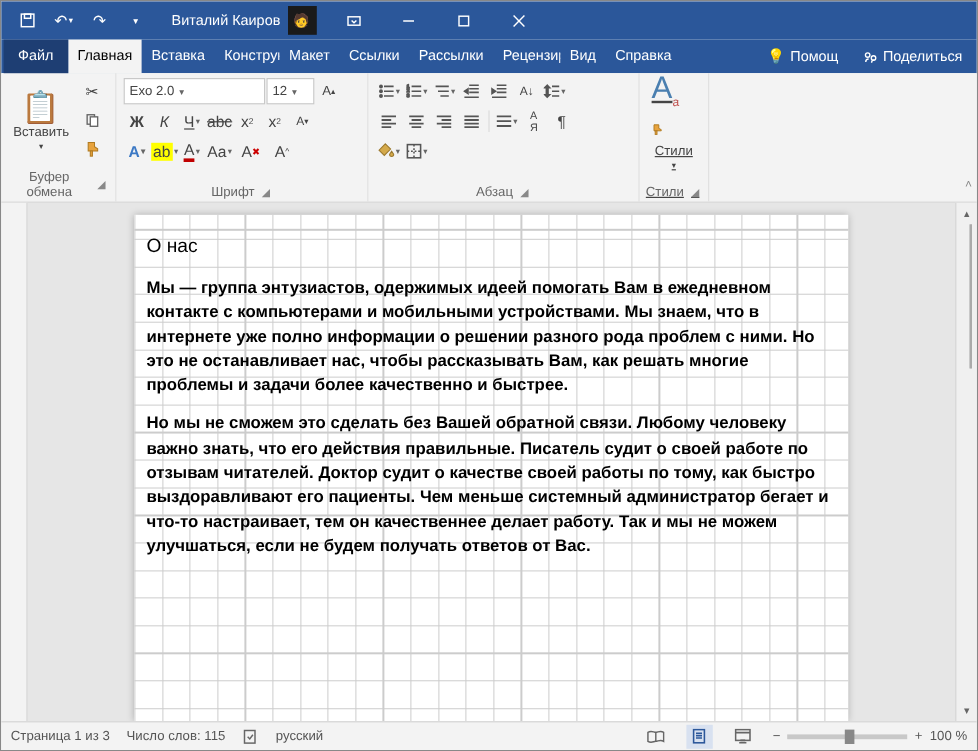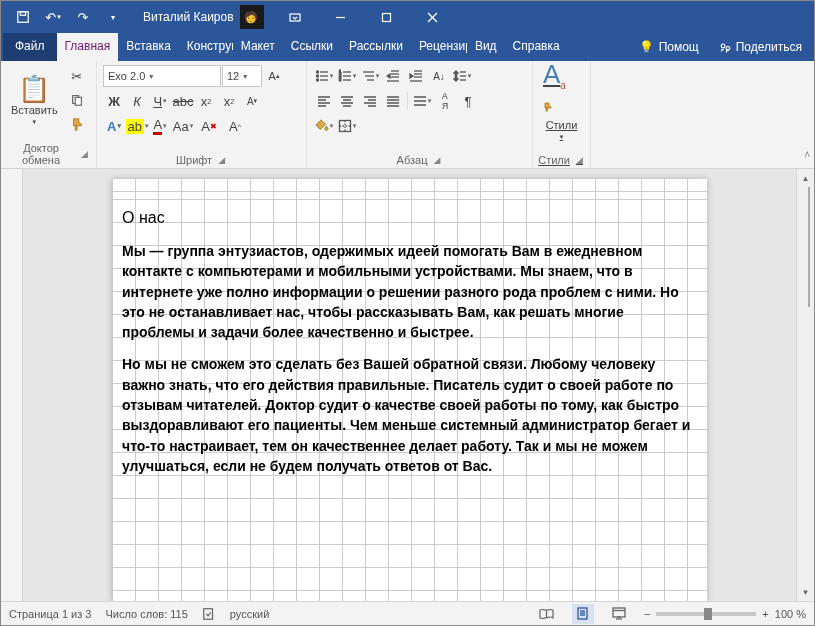--- a/index.html
+++ b/index.html
@@ -12,42 +12,42 @@
 .titlebar .title { flex: 1; text-align: center; font-size: 12px; }
 .titlebar .user { display: flex; align-items: center; gap: 6px; padding: 0 8px; }
 .titlebar .user .avatar { width: 24px; height: 24px; background: #1a1a1a; display:flex; align-items:center; justify-content:center; font-size:11px;}
 .titlebar .winbtns { display: flex; }
 .titlebar .winbtns .wbtn { width: 46px; height: 32px; display: flex; align-items: center; justify-content: center; color: #fff; font-size: 11px; cursor:pointer; }
 
 
 .tabstrip { background: #2b579a; height: 28px; display: flex; align-items: stretch; color: #fff; font-size: 12px; padding: 0 2px; }
 .tabstrip .filetab { background: #1e3e73; padding: 6px 12px; cursor:pointer; }
 .tabstrip .tab { padding: 6px 8px; cursor:pointer; }
-.tabstrip .tab.active { background: #f3f3f3; color: #701a75; }
+.tabstrip .tab.active { background: #f3f3f3; color: #000000; }
 .tabstrip .spacer { flex: 1; }
 .tabstrip .helpitem { padding: 6px 10px; display:flex; align-items:center; gap:4px; cursor:pointer; }
 
 
 .ribbon { background: #f3f3f3; border-bottom: 1px solid #d4d4d4; height: 108px; display: flex; font-size: 11px; color: #444; }
 .group { border-right: 1px solid #e1e1e1; padding: 4px 6px 2px; display: flex; flex-direction: column; }
 .group .body { flex:1; display:flex; align-items:flex-start; gap:4px; }
 .group .label { text-align: center; font-size: 11px; color: #666; padding-top: 2px; display:flex; justify-content:center; align-items:center; gap:4px; }
 .group .label .dlaunch { font-size: 9px; color: #888; padding:0 2px; cursor:pointer; }
 .ctl { height: 22px; border: 1px solid #c8c8c8; background:#fff; display:flex; align-items:center; padding: 0 4px; font-size:11px; cursor:pointer; }
 .ctl .dd { margin-left:4px; font-size:8px; color:#666; }
 .iconbtn { width: 22px; height: 22px; display:flex; align-items:center; justify-content:center; cursor:pointer; font-size:13px; color:#444; }
 .iconbtn .dd { font-size:7px; margin-left:1px; color:#666; }
 .row { display:flex; gap:1px; align-items:center; }
 .col { display:flex; flex-direction:column; gap:2px; }
 .bigbtn { display:flex; flex-direction:column; align-items:center; justify-content:center; padding:2px 4px; cursor:pointer; font-size:11px; gap:2px; height: 72px; }
 .bigicon { font-size: 26px; line-height:1; }
 
 
 .docarea { position: absolute; top: 168px; bottom: 24px; left:0; right:0; background: #e6e6e6; display:flex; }
-.page { margin: 10px auto 0; width: 595px; background: #fff; box-shadow: 0 0 6px rgba(0,0,0,.25); padding: 30px 10px 10px 10px; position:relative;
+.page { margin: 10px auto 0; width: 595px; background: #fff; box-shadow: 0 0 6px rgba(0,0,0,.25); padding: 18px 10px 10px 10px; position:relative;
   background-image:
     repeating-linear-gradient(to right, #ccc 0, #ccc 1px, transparent 1px, transparent 23px),
     repeating-linear-gradient(to bottom, #ccc 0, #ccc 1px, transparent 1px, transparent 23px);
   background-position: 0 20px;
 }
 .page h2 { font-size: 16px; font-weight: normal; margin-bottom: 14px; color:#000; }
 .page p { font-size: 14px; line-height: 1.45; color:#000; margin-bottom: 12px; font-weight: bold; }
 .rulerV { width: 22px; background:#f3f3f3; border-right:1px solid #d4d4d4; }
 .scrollV { width: 18px; background:#f0f0f0; border-left:1px solid #d4d4d4; display:flex; flex-direction:column; align-items:center; }
 .scrollV .sbtn { width:100%; height:18px; display:flex; align-items:center; justify-content:center; font-size:9px; color:#666; cursor:pointer; }
@@ -152,21 +152,21 @@
         </div>
         <div class="iconbtn">
           <svg width="14" height="14" viewBox="0 0 16 16" fill="#e8a33d" stroke="#b07a20" stroke-width="1">
               <path d="M4 2h6v4l3 2v2H4z"></path>
               <rect x="6" y="10" width="2" height="5"></rect>
             </svg>
         </div>
       </div>
     </div>
     <div class="label">
-        <span>Доктор обмена</span>
+        <span>Буфер обмена</span>
         <span class="dlaunch">◢</span>
       </div>
   </div>
 
   <div class="group" style="width:210px;">
     <div class="body">
       <div class="col" style="gap:3px;">
         <div class="row">
           <div class="ctl" style="width:118px;">
               <span>Exo 2.0</span>

